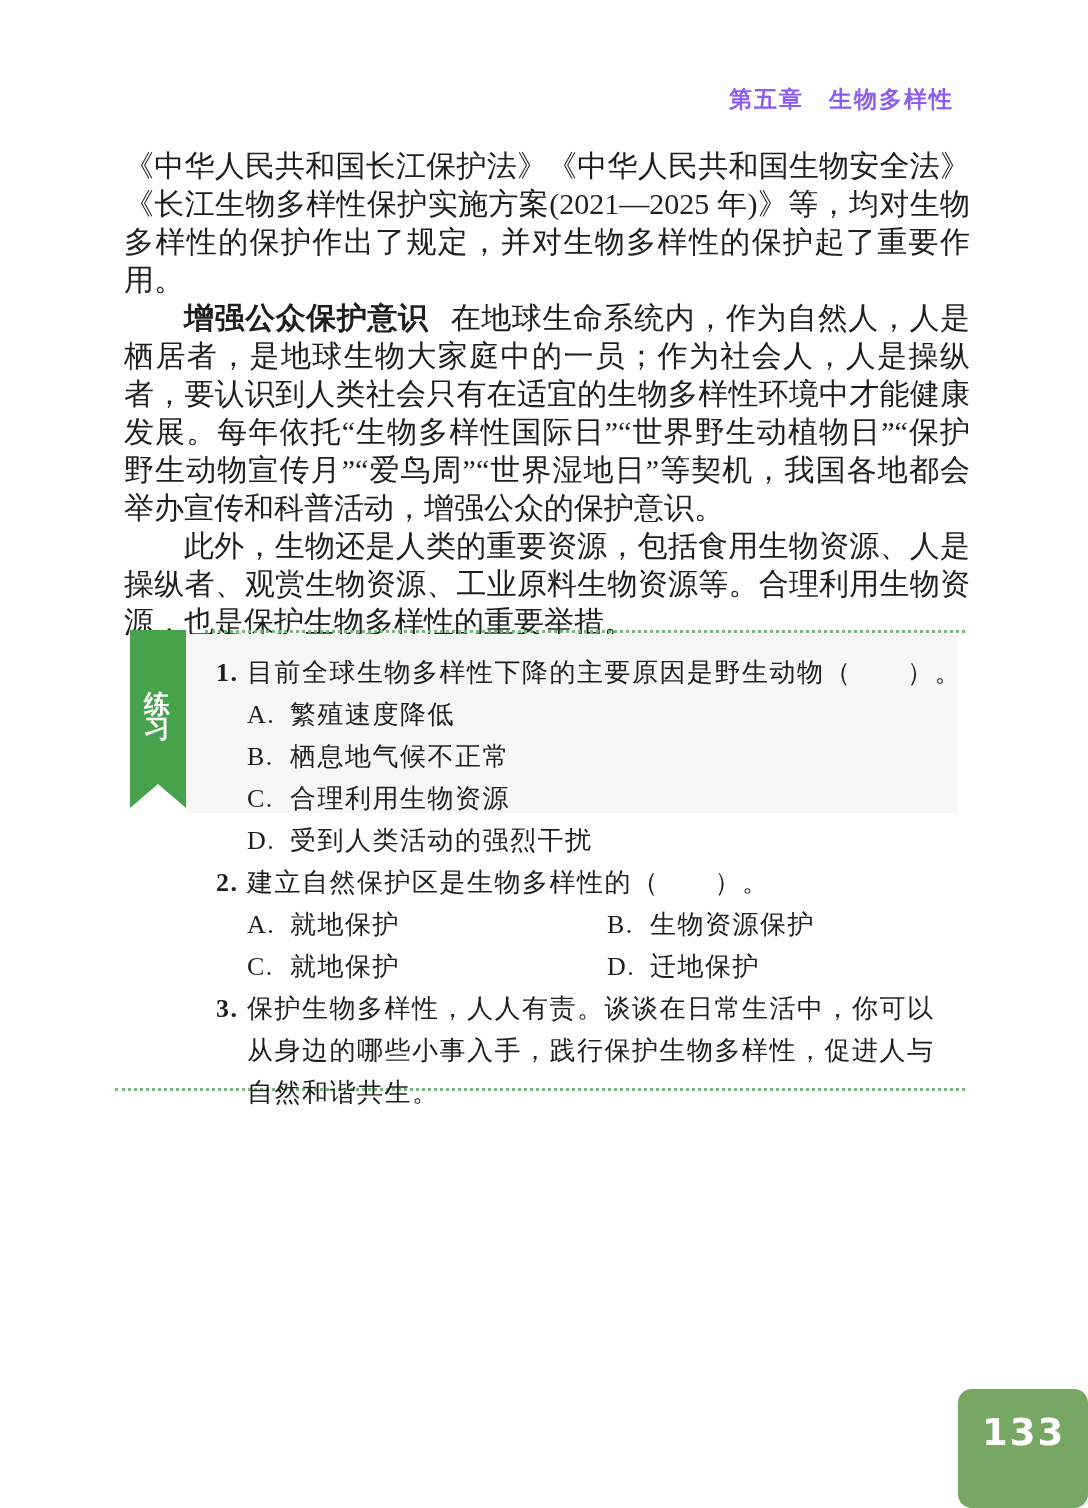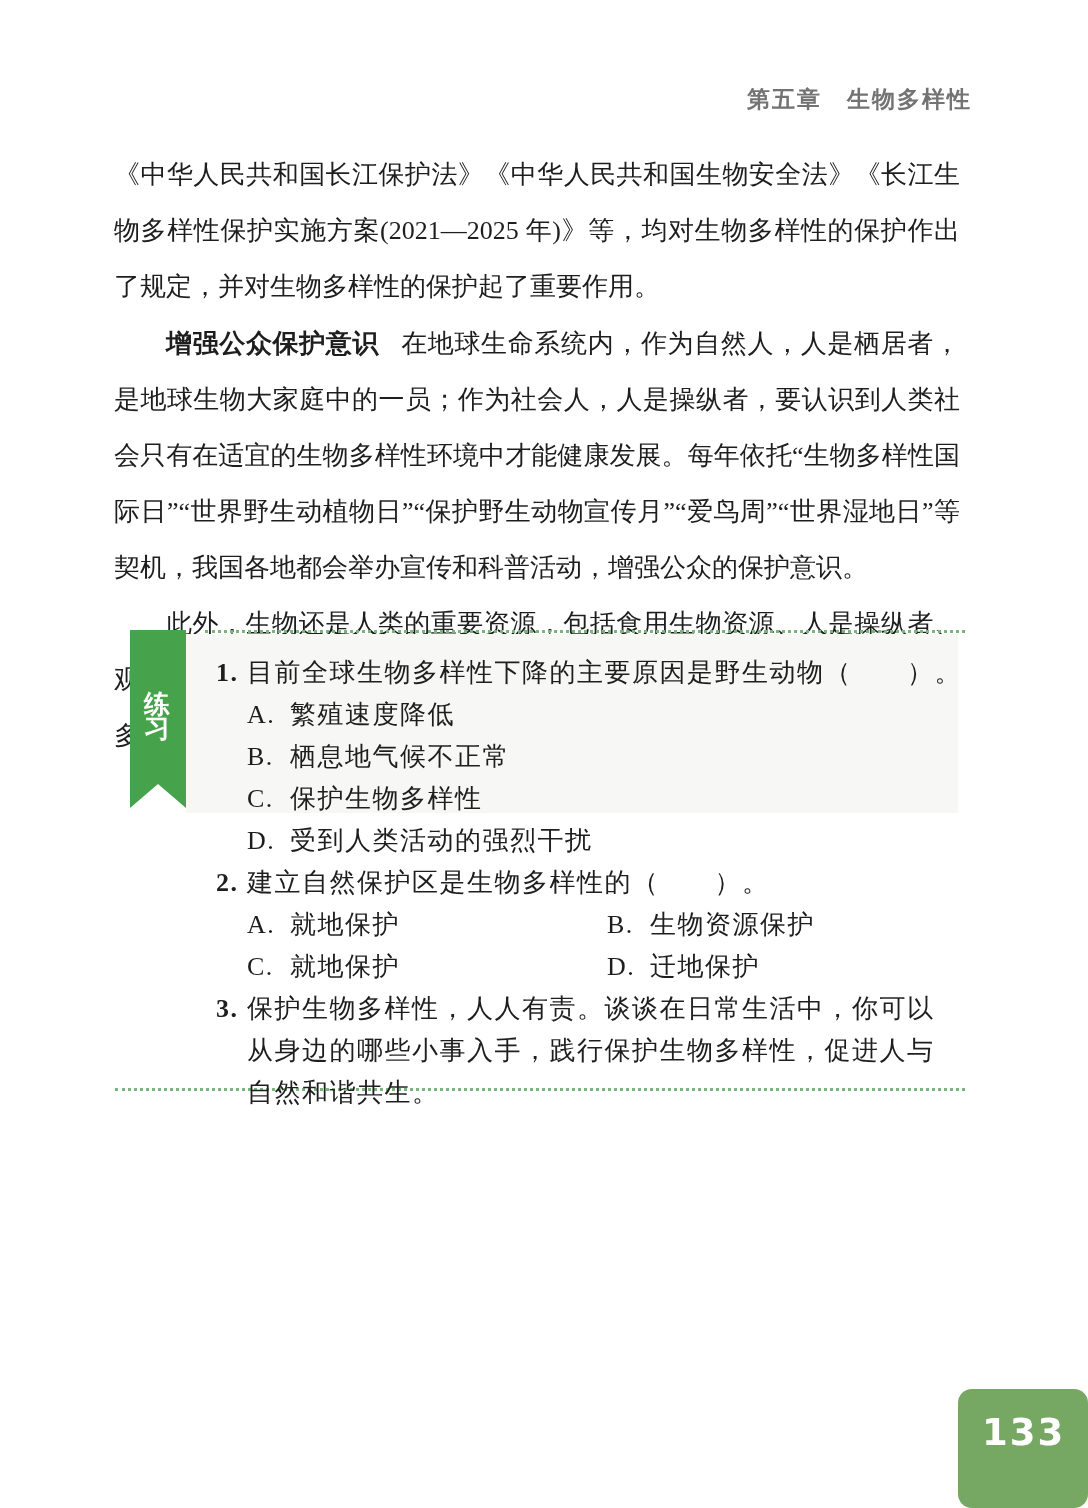--- a/index.html
+++ b/index.html
@@ -7,30 +7,30 @@
   body {
     width: 1088px; height: 1508px;
     position: relative;
     font-family: "Liberation Serif", "DejaVu Serif", serif;
     color: #1e1e1e;
     overflow: hidden;
   }
 
   
   .chapter-header {
-    position: absolute; top: 84px; right: 116px;
+    position: absolute; top: 84px; right: 134px;
     font-family: "DejaVu Sans", "Liberation Sans", sans-serif;
     font-weight: bold; font-size: 23px; letter-spacing: 2px;
-    color: #737373;
+    color: #8b5cf6;
   }
 
   
   .content {
-    position: absolute; left: 114px; top: 147px; width: 846px;
-    font-size: 26px; line-height: 56px;
+    position: absolute; left: 124px; top: 147px; width: 846px;
+    font-size: 30px; line-height: 38px;
     text-align: justify; text-justify: inter-ideograph;
   }
   .para { margin: 0; }
   .para.indent { text-indent: 2em; }
   .bold-lead {
     font-family: Liberation Sans, sans-serif;
     font-weight: bold; margin-right: 22px;
   }
 
   
@@ -119,21 +119,21 @@
       <div class="opt-row">
         <span class="opt-label">A.</span>
         <span>繁殖速度降低</span>
       </div>
       <div class="opt-row">
         <span class="opt-label">B.</span>
         <span>栖息地气候不正常</span>
       </div>
       <div class="opt-row">
         <span class="opt-label">C.</span>
-        <span>保护生物多样性</span>
+        <span>合理利用生物资源</span>
       </div>
       <div class="opt-row">
         <span class="opt-label">D.</span>
         <span>受到人类活动的强烈干扰</span>
       </div>
     </div>
 
     <div class="q-row">
       <span class="q-num">2.</span>
       <span class="q-text">建立自然保护区是生物多样性的（　　）。</span>

